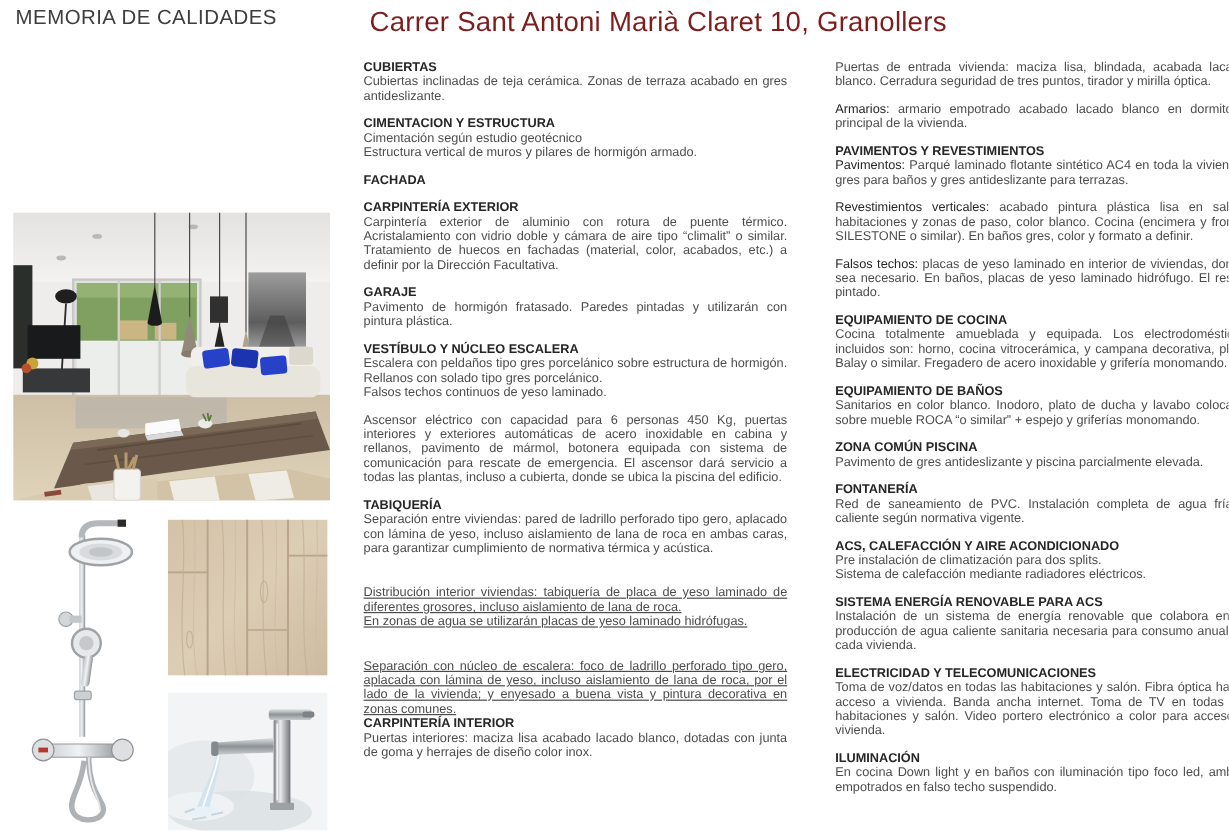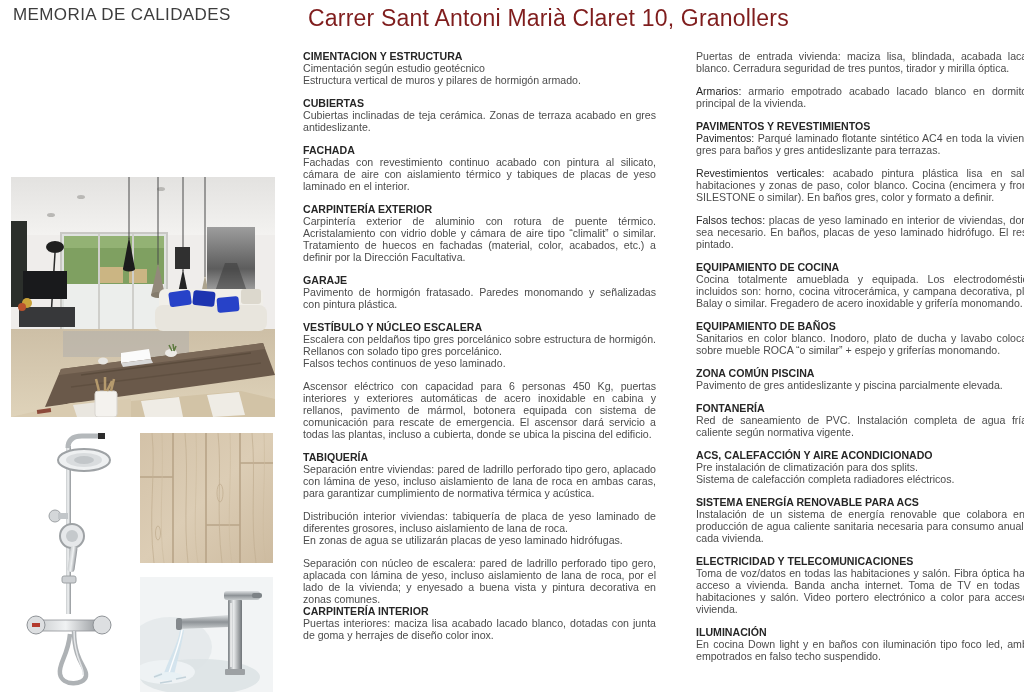--- a/index.html
+++ b/index.html
@@ -44,21 +44,21 @@
   .sec:first-child, .sec.tight { margin-top: 0; }
   .sec h3 {
     margin: 0;
     font-size: 10.6px;
     line-height: 12px;
     font-weight: 700;
     color: #262626;
     text-align: left;
   }
   .sec p { margin: 0; }
-  .sec p + p { margin-top: 11px; }
+  .sec p + p { margin-top: 25px; text-decoration: underline; }
   .sec p .ptext { white-space: pre-line; }
   .lead { font-weight: 400; color: #262626; }
   .photo { position: absolute; }
   .photo svg { display: block; }
 </style>
 </head>
 <body>
 
 <div class="page">
 
@@ -256,54 +256,53 @@
       <path d="M40,53 C38,66 30,80 24,96 L34,98 C38,82 42,66 44,53 Z" fill="#cfe2ec" opacity="0.85"></path>
       <path d="M42,53 C40,66 34,80 29,96" stroke="#ffffff" stroke-width="1.5" fill="none" opacity="0.9"></path>
       <ellipse cx="28" cy="99" rx="14" ry="4" fill="#e8f1f5"></ellipse>
       <path d="M14,100 l8,-3 M36,102 l10,-2 M20,106 l12,-2" stroke="#c3d2da" stroke-width="1.5"></path>
       <line x1="91" y1="26" x2="91" y2="90" stroke="#ffffff" stroke-width="1.5" opacity="0.8"></line>
     </svg>
   </div>
 
   <div class="col col-middle" id="col-middle">
       <section class="sec">
+        <h3>CUBIERTAS</h3>
+        <p><span class="ptext">Cubiertas inclinadas de teja cerámica. Zonas de terraza acabado en gres antideslizante.</span></p>
+      </section>
+      <section class="sec">
         <h3>CIMENTACION Y ESTRUCTURA</h3>
         <p><span class="ptext">Cimentación según estudio geotécnico
 Estructura vertical de muros y pilares de hormigón armado.</span></p>
       </section>
       <section class="sec">
-        <h3>CUBIERTAS</h3>
-        <p><span class="ptext">Cubiertas inclinadas de teja cerámica. Zonas de terraza acabado en gres antideslizante.</span></p>
-      </section>
-      <section class="sec">
         <h3>FACHADA</h3>
-        <p><span class="ptext">Fachadas con revestimiento continuo acabado con pintura al silicato, cámara de aire con aislamiento térmico  y tabiques de placas de yeso laminado en el interior.</span></p>
       </section>
       <section class="sec">
         <h3>CARPINTERÍA EXTERIOR</h3>
         <p><span class="ptext">Carpintería exterior de aluminio con rotura de puente térmico. Acristalamiento con vidrio doble y cámara de aire tipo “climalit” o similar. Tratamiento de huecos en fachadas (material, color, acabados, etc.) a definir por la Dirección Facultativa.</span></p>
       </section>
       <section class="sec">
         <h3>GARAJE</h3>
-        <p><span class="ptext">Pavimento de hormigón fratasado. Paredes monomando y señalizadas con pintura plástica.</span></p>
+        <p><span class="ptext">Pavimento de hormigón fratasado. Paredes pintadas y utilizarán con pintura plástica.</span></p>
       </section>
       <section class="sec">
         <h3>VESTÍBULO  Y NÚCLEO ESCALERA</h3>
         <p><span class="ptext">Escalera  con peldaños tipo gres porcelánico sobre estructura de hormigón. Rellanos con solado tipo gres porcelánico.
 Falsos techos continuos de yeso laminado.</span></p>
       </section>
       <section class="sec">
         <p><span class="ptext">Ascensor eléctrico con capacidad  para  6 personas 450 Kg, puertas interiores y exteriores automáticas de acero inoxidable en cabina y rellanos, pavimento de mármol, botonera equipada con sistema de comunicación para rescate de emergencia.  El ascensor dará servicio a todas las plantas, incluso a cubierta, donde se ubica la piscina del edificio.</span></p>
       </section>
       <section class="sec">
         <h3>TABIQUERÍA</h3>
         <p><span class="ptext">Separación entre viviendas: pared de ladrillo perforado tipo gero, aplacado con lámina de yeso, incluso aislamiento de lana de roca en ambas caras, para garantizar cumplimiento de normativa térmica y acústica.</span></p>
         <p><span class="ptext">Distribución interior viviendas: tabiquería de placa de yeso laminado de diferentes grosores, incluso aislamiento de lana de roca.
 En zonas de agua se utilizarán placas de yeso laminado hidrófugas.</span></p>
-        <p><span class="ptext">Separación con núcleo de escalera: pared de ladrillo perforado tipo gero, aplacada con lámina de yeso, incluso aislamiento de lana de roca, por el lado de la vivienda; y enyesado a buena vista y pintura decorativa en zonas comunes.</span></p>
+        <p><span class="ptext">Separación con núcleo de escalera: foco de ladrillo perforado tipo gero, aplacada con lámina de yeso, incluso aislamiento de lana de roca, por el lado de la vivienda; y enyesado a buena vista y pintura decorativa en zonas comunes.</span></p>
       </section>
       <section class="sec tight">
         <h3>CARPINTERÍA INTERIOR</h3>
         <p><span class="ptext">Puertas interiores: maciza lisa acabado lacado blanco, dotadas con junta de goma y herrajes de diseño color inox.</span></p>
       </section>
     </div>
   <div class="col col-right" id="col-right">
       <section class="sec">
         <p><span class="ptext">Puertas de entrada vivienda: maciza lisa, blindada, acabada lacado blanco. Cerradura seguridad de tres puntos, tirador y mirilla óptica.</span></p>
       </section>
@@ -332,21 +331,21 @@
         <h3>ZONA COMÚN PISCINA</h3>
         <p><span class="ptext">Pavimento de gres antideslizante y piscina parcialmente elevada.</span></p>
       </section>
       <section class="sec">
         <h3>FONTANERÍA</h3>
         <p><span class="ptext">Red de saneamiento de PVC. Instalación completa de agua fría y caliente según normativa vigente.</span></p>
       </section>
       <section class="sec">
         <h3>ACS, CALEFACCIÓN Y AIRE ACONDICIONADO</h3>
         <p><span class="ptext">Pre instalación de climatización para dos splits.
-Sistema de calefacción completa radiadores eléctricos.</span></p>
+Sistema de calefacción mediante radiadores eléctricos.</span></p>
       </section>
       <section class="sec">
         <h3>SISTEMA ENERGÍA RENOVABLE PARA ACS</h3>
         <p><span class="ptext">Instalación de un sistema de energía renovable que colabora en la producción de agua caliente sanitaria necesaria para consumo anual de cada vivienda.</span></p>
       </section>
       <section class="sec">
         <h3>ELECTRICIDAD Y TELECOMUNICACIONES</h3>
         <p><span class="ptext">Toma de voz/datos en todas las habitaciones y salón. Fibra óptica hasta acceso a vivienda. Banda ancha internet. Toma de TV en todas las habitaciones y salón. Video portero electrónico a color para acceso a vivienda.</span></p>
       </section>
       <section class="sec">

